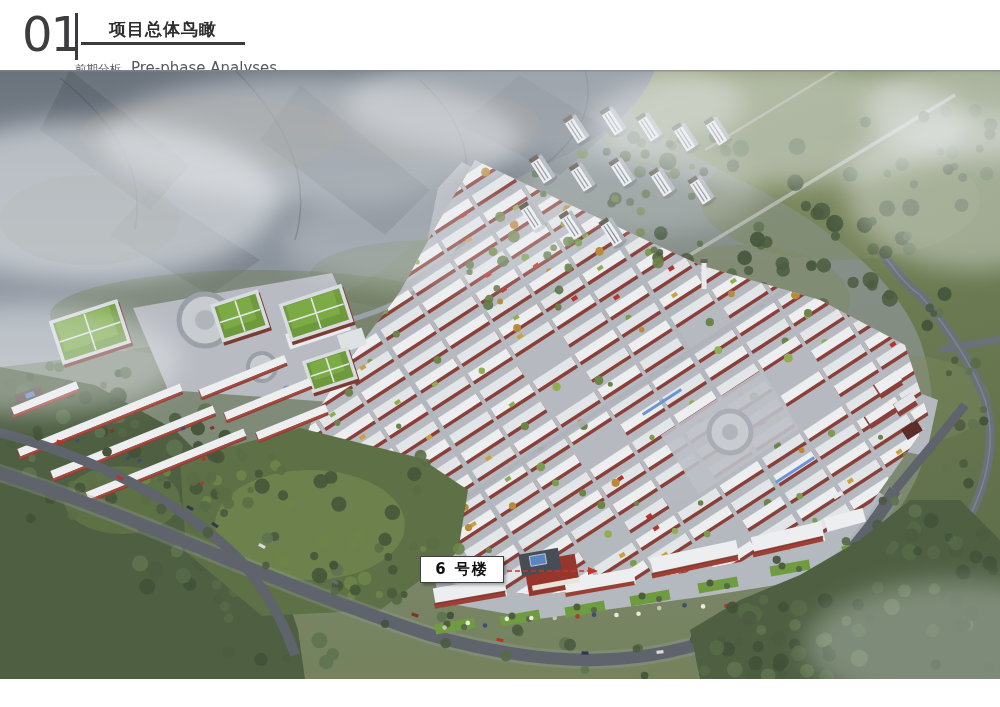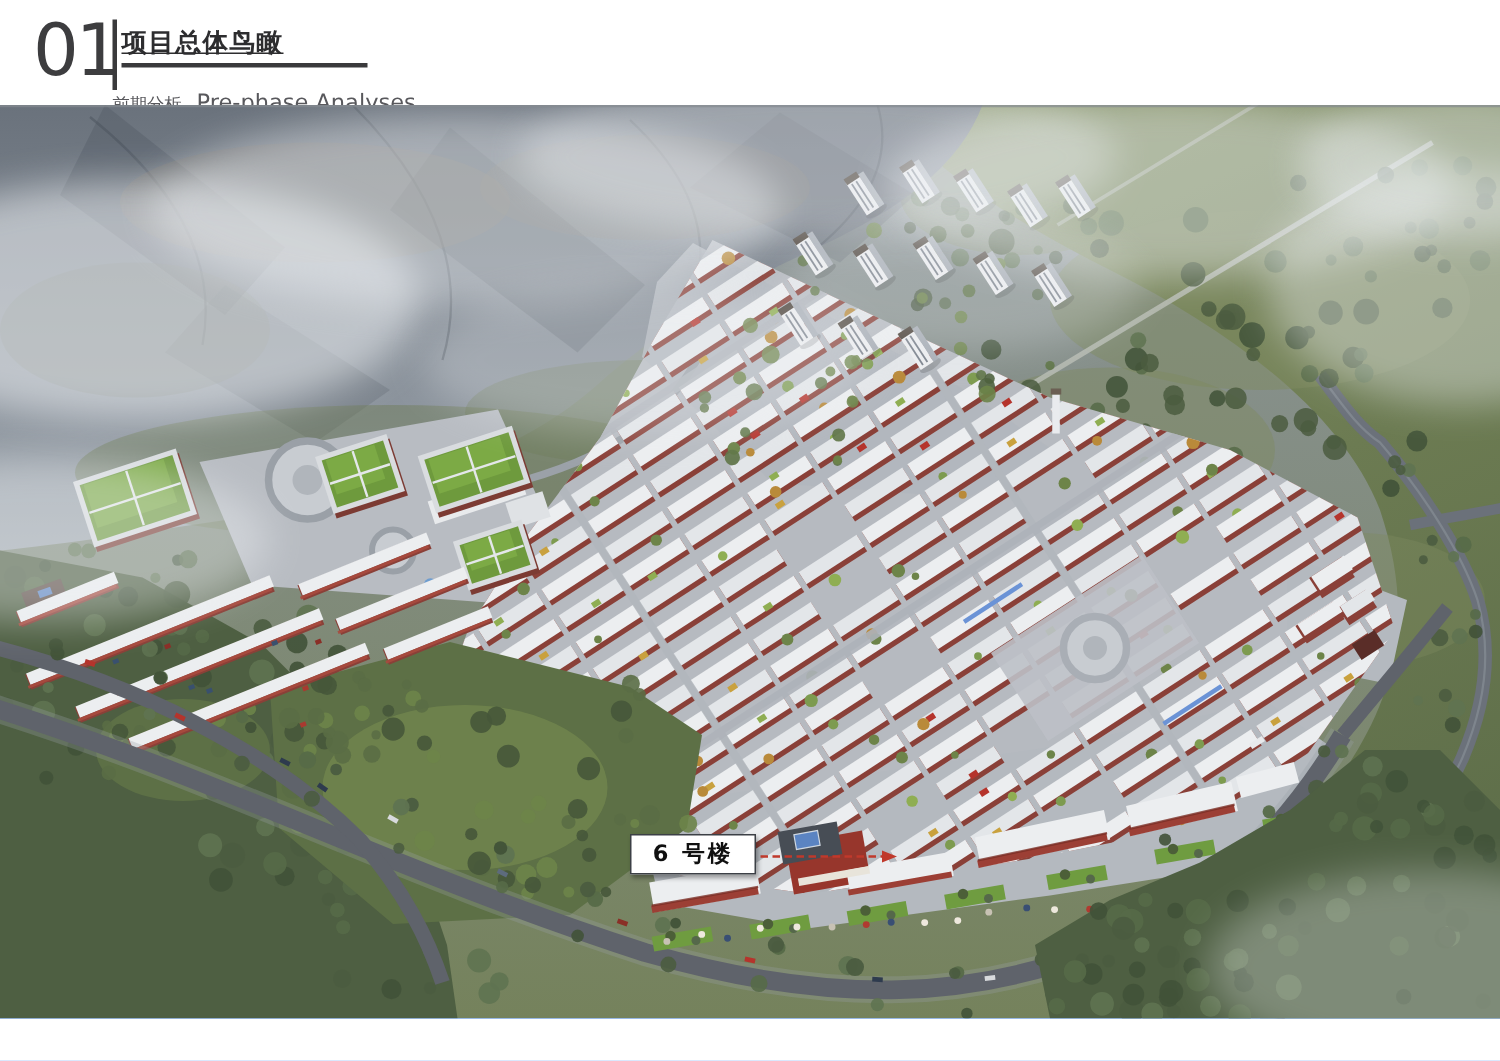--- a/index.html
+++ b/index.html
@@ -4,28 +4,28 @@
 <style>
   html,body{margin:0;padding:0;background:#ffffff;}
   .page{position:relative;width:1000px;height:707px;background:#fff;overflow:hidden;
         font-family:"DejaVu Sans","Liberation Sans",sans-serif;padding-left:44px;}
   
   .hdr{position:absolute;left:0;top:0;width:100%;height:70px;background:#fff;}
   .hdr-num{position:absolute;left:22px;top:10px;font-size:48px;line-height:1;
            letter-spacing:-2px;color:#3d3d3f;font-weight:400;}
   .hdr-bar{position:absolute;left:75px;top:13px;width:2.5px;height:47px;background:#3a3a3c;}
   .hdr-block{position:absolute;left:81px;top:20px;width:164px;}
-  .hdr-title{font-size:17px;font-weight:bold;color:#2d2d2f;text-align:left;
-             letter-spacing:1px;line-height:19px;white-space:nowrap;text-decoration:underline;}
+  .hdr-title{font-size:17px;font-weight:bold;color:#2d2d2f;text-align:center;
+             letter-spacing:1px;line-height:19px;white-space:nowrap;}
   .hdr-rule{margin-top:3px;height:2.5px;background:#3a3a3c;}
   .hdr-sub{display:flex;gap:10px;margin-top:14px;margin-left:-6px;align-items:flex-end;white-space:nowrap;}
   .hdr-sub-cn{font-size:11.5px;color:#58585c;}
   .hdr-sub-en{font-size:15px;color:#58585c;}
   
-  .render{position:absolute;left:0;top:70px;width:1000px;height:609px;overflow:hidden;background:#3b82f6;}
+  .render{position:absolute;left:0;top:70px;width:1000px;height:609px;overflow:hidden;background:#0f172a;}
   .render svg{display:block;}
   .b6-label{position:absolute;left:420px;top:486px;min-width:84px;height:27px;
             background:#ffffff;border:1.6px solid #3c4046;box-sizing:border-box;
             display:flex;align-items:center;justify-content:center;
             font-size:15px;font-weight:bold;color:#101010;letter-spacing:2px;
             box-shadow:1.5px 2px 3px rgba(0,0,0,.35);z-index:5;}
 </style>
 </head>
 <body>
 

